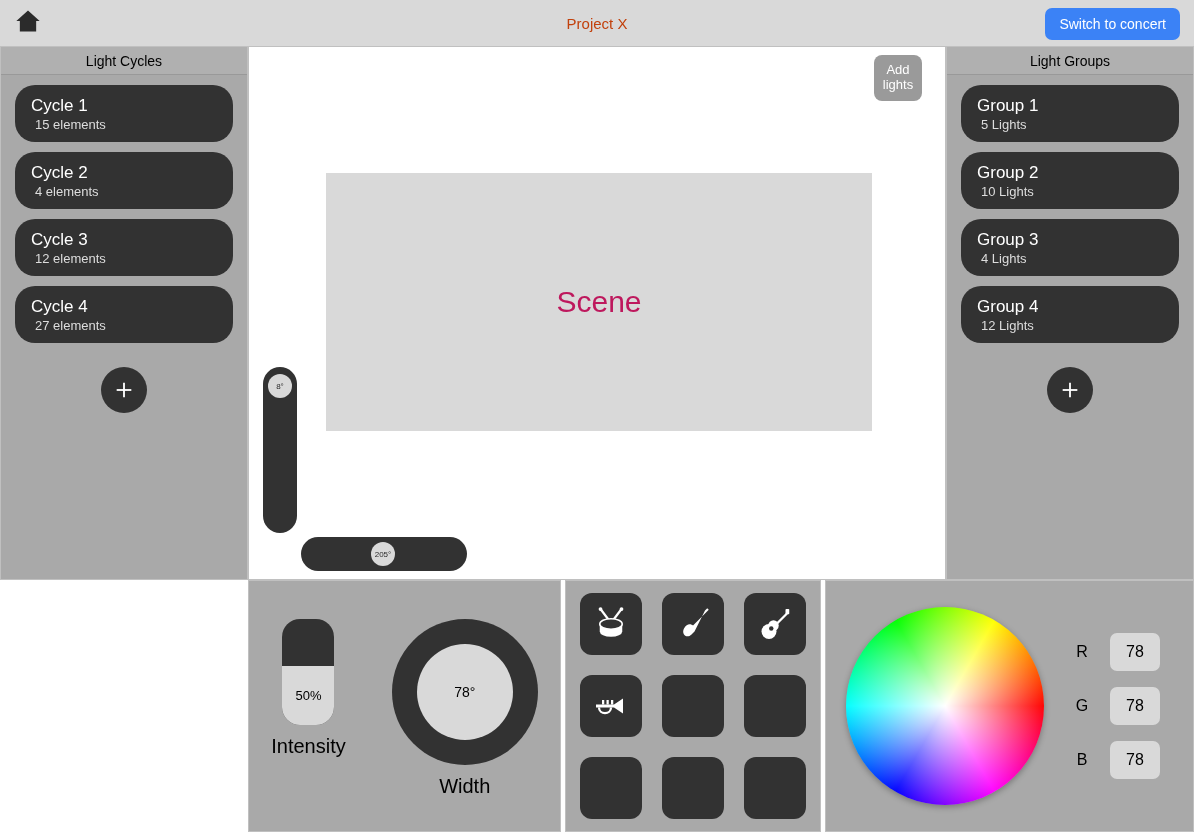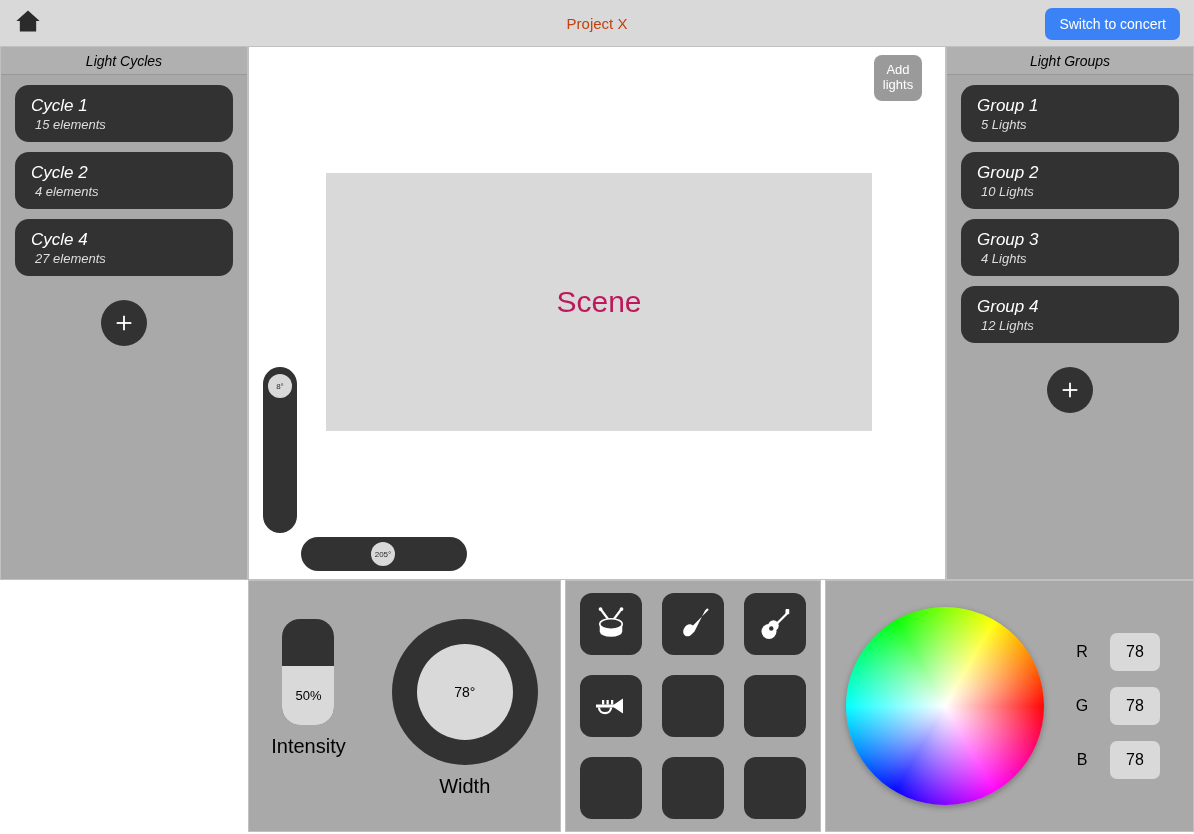--- a/index.html
+++ b/index.html
@@ -51,37 +51,35 @@
   }
   .sidebar-header {
     height: 28px;
     background: #b0b0b0;
     display: flex;
     align-items: center;
     justify-content: center;
     font-size: 14px;
     color: #000;
     border-bottom: 1px solid #999;
-    font-style: italic;
   }
   .sidebar-list {
     flex: 1;
     padding: 10px 14px;
     display: flex;
     flex-direction: column;
     gap: 10px;
     align-items: center;
   }
   .side-item {
     width: 100%;
     background: #323232;
-    border-radius: 14px;
+    border-radius: 20px;
     padding: 10px 16px;
     color: #fff;
-    font-style: italic;
   }
   .side-item .t1 { font-size: 17px; line-height: 1.3; }
   .side-item .t2 { font-size: 13px; color: #ddd; padding-left: 4px; }
   .add-btn {
     margin-top: 14px;
     width: 46px;
     height: 46px;
     border-radius: 50%;
     background: #323232;
     color: #fff;
@@ -324,20 +322,24 @@
   <div class="sidebar">
     <div class="sidebar-header">Light Cycles</div>
     <div class="sidebar-list">
       <div class="side-item">
         <div class="t1">Cycle 1</div>
         <div class="t2">15 elements</div>
       </div>
       <div class="side-item">
         <div class="t1">Cycle 2</div>
         <div class="t2"> 4 elements</div>
+      </div>
+      <div class="side-item">
+        <div class="t1">Cycle 3</div>
+        <div class="t2">12 elements</div>
       </div>
       <div class="side-item">
         <div class="t1">Cycle 4</div>
         <div class="t2">27 elements</div>
       </div>
       <button class="add-btn">
         <svg viewBox="0 0 24 24" width="22" height="22">
             <line x1="12" y1="4" x2="12" y2="20"></line>
             <line x1="4" y1="12" x2="20" y2="12"></line>
           </svg>

